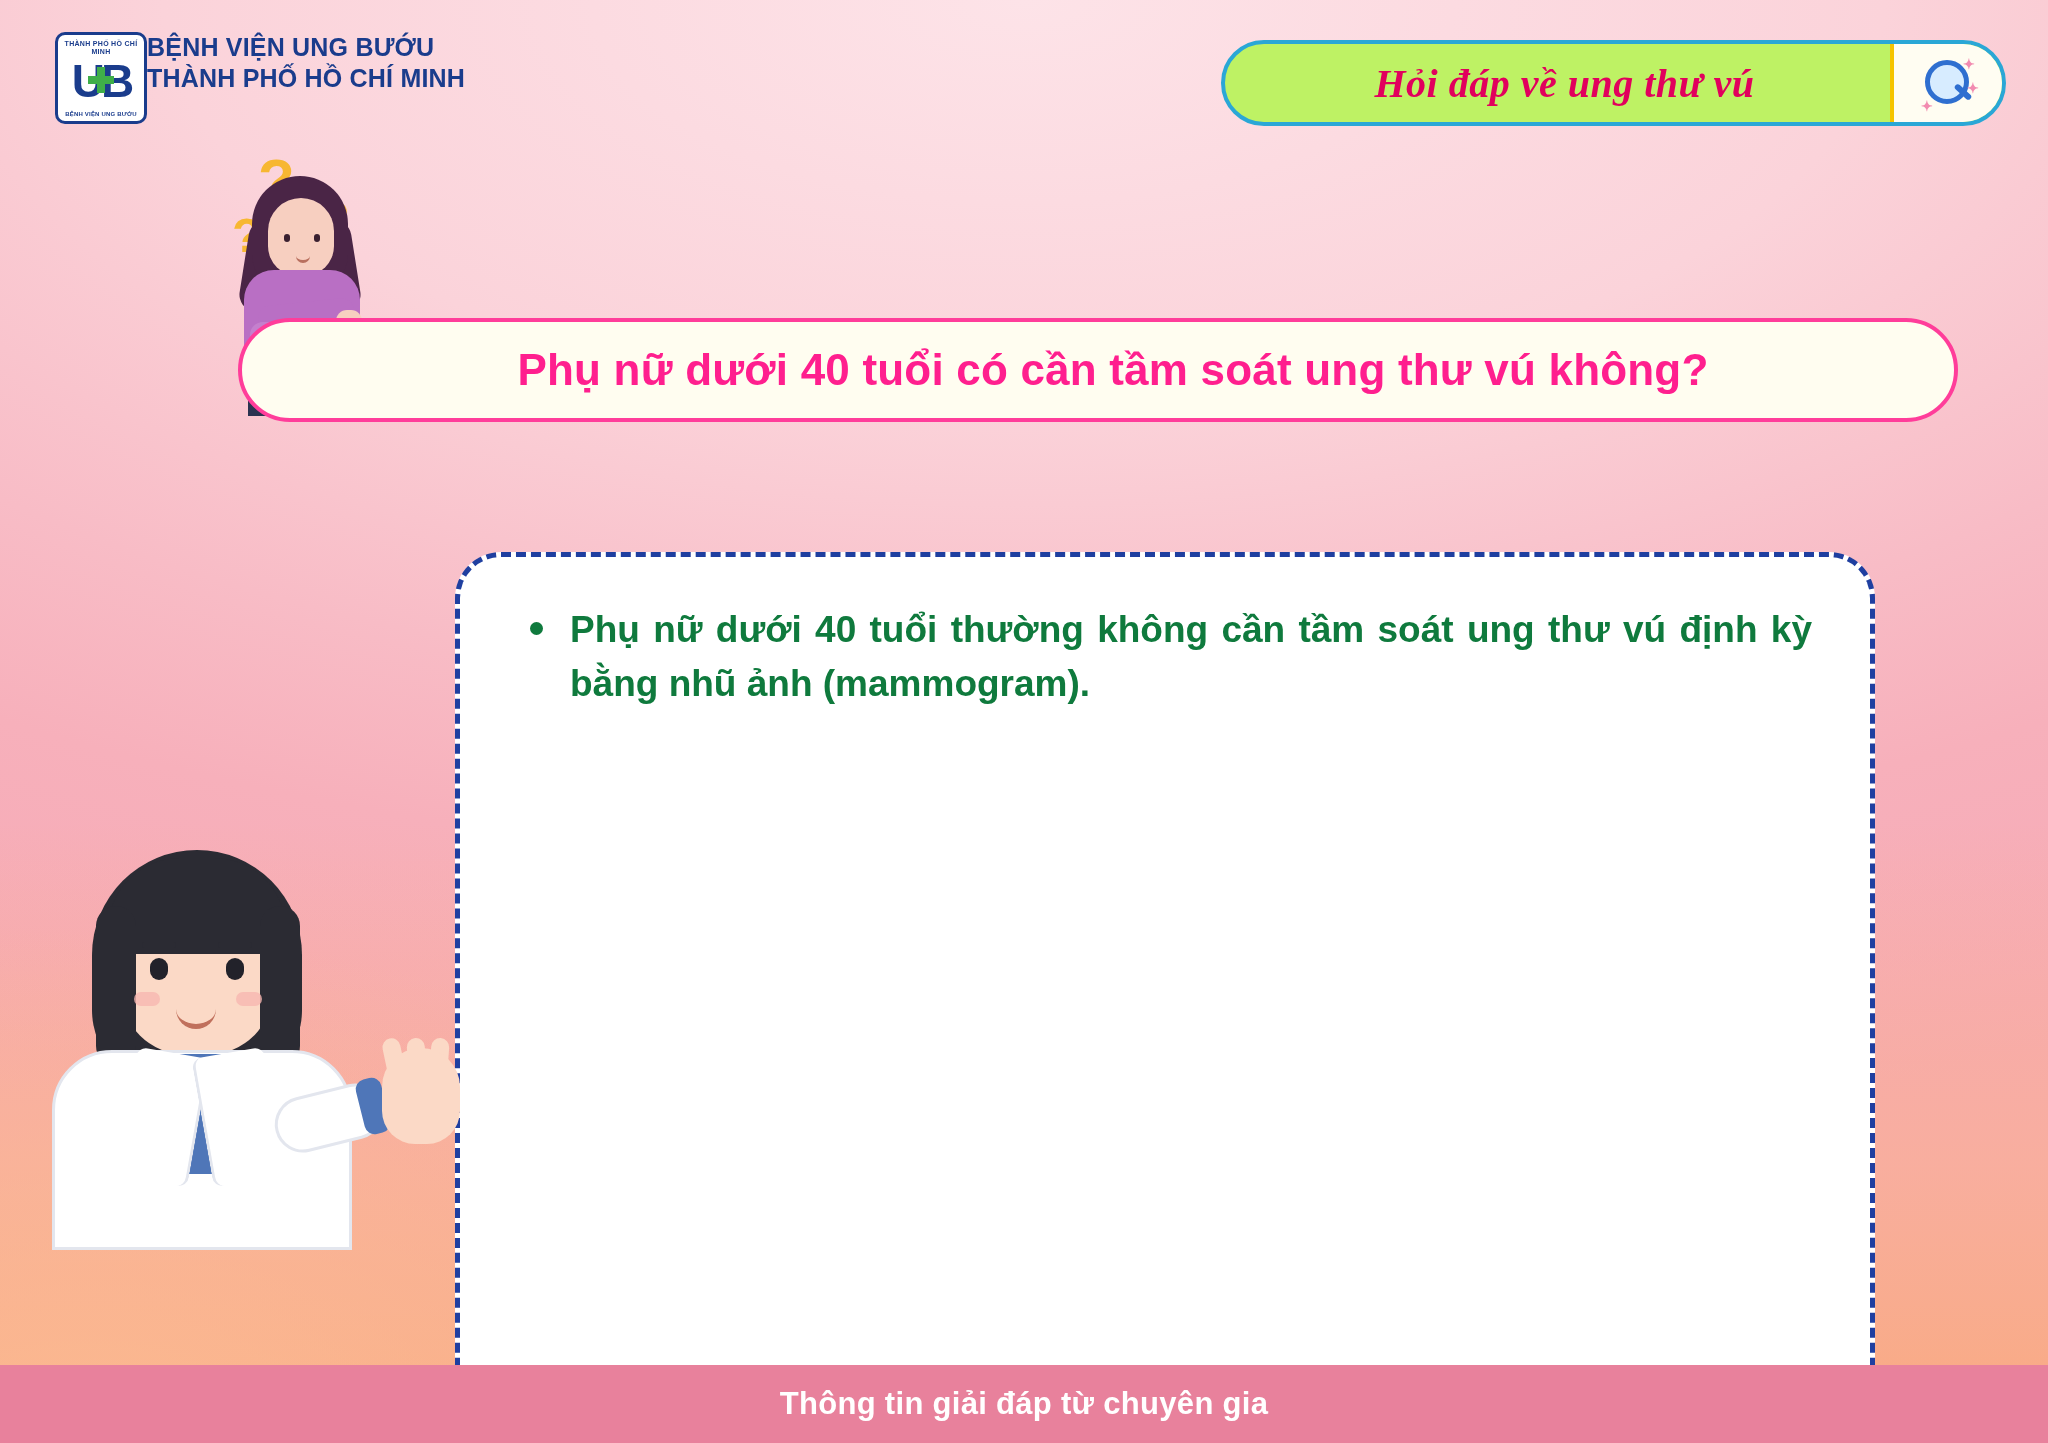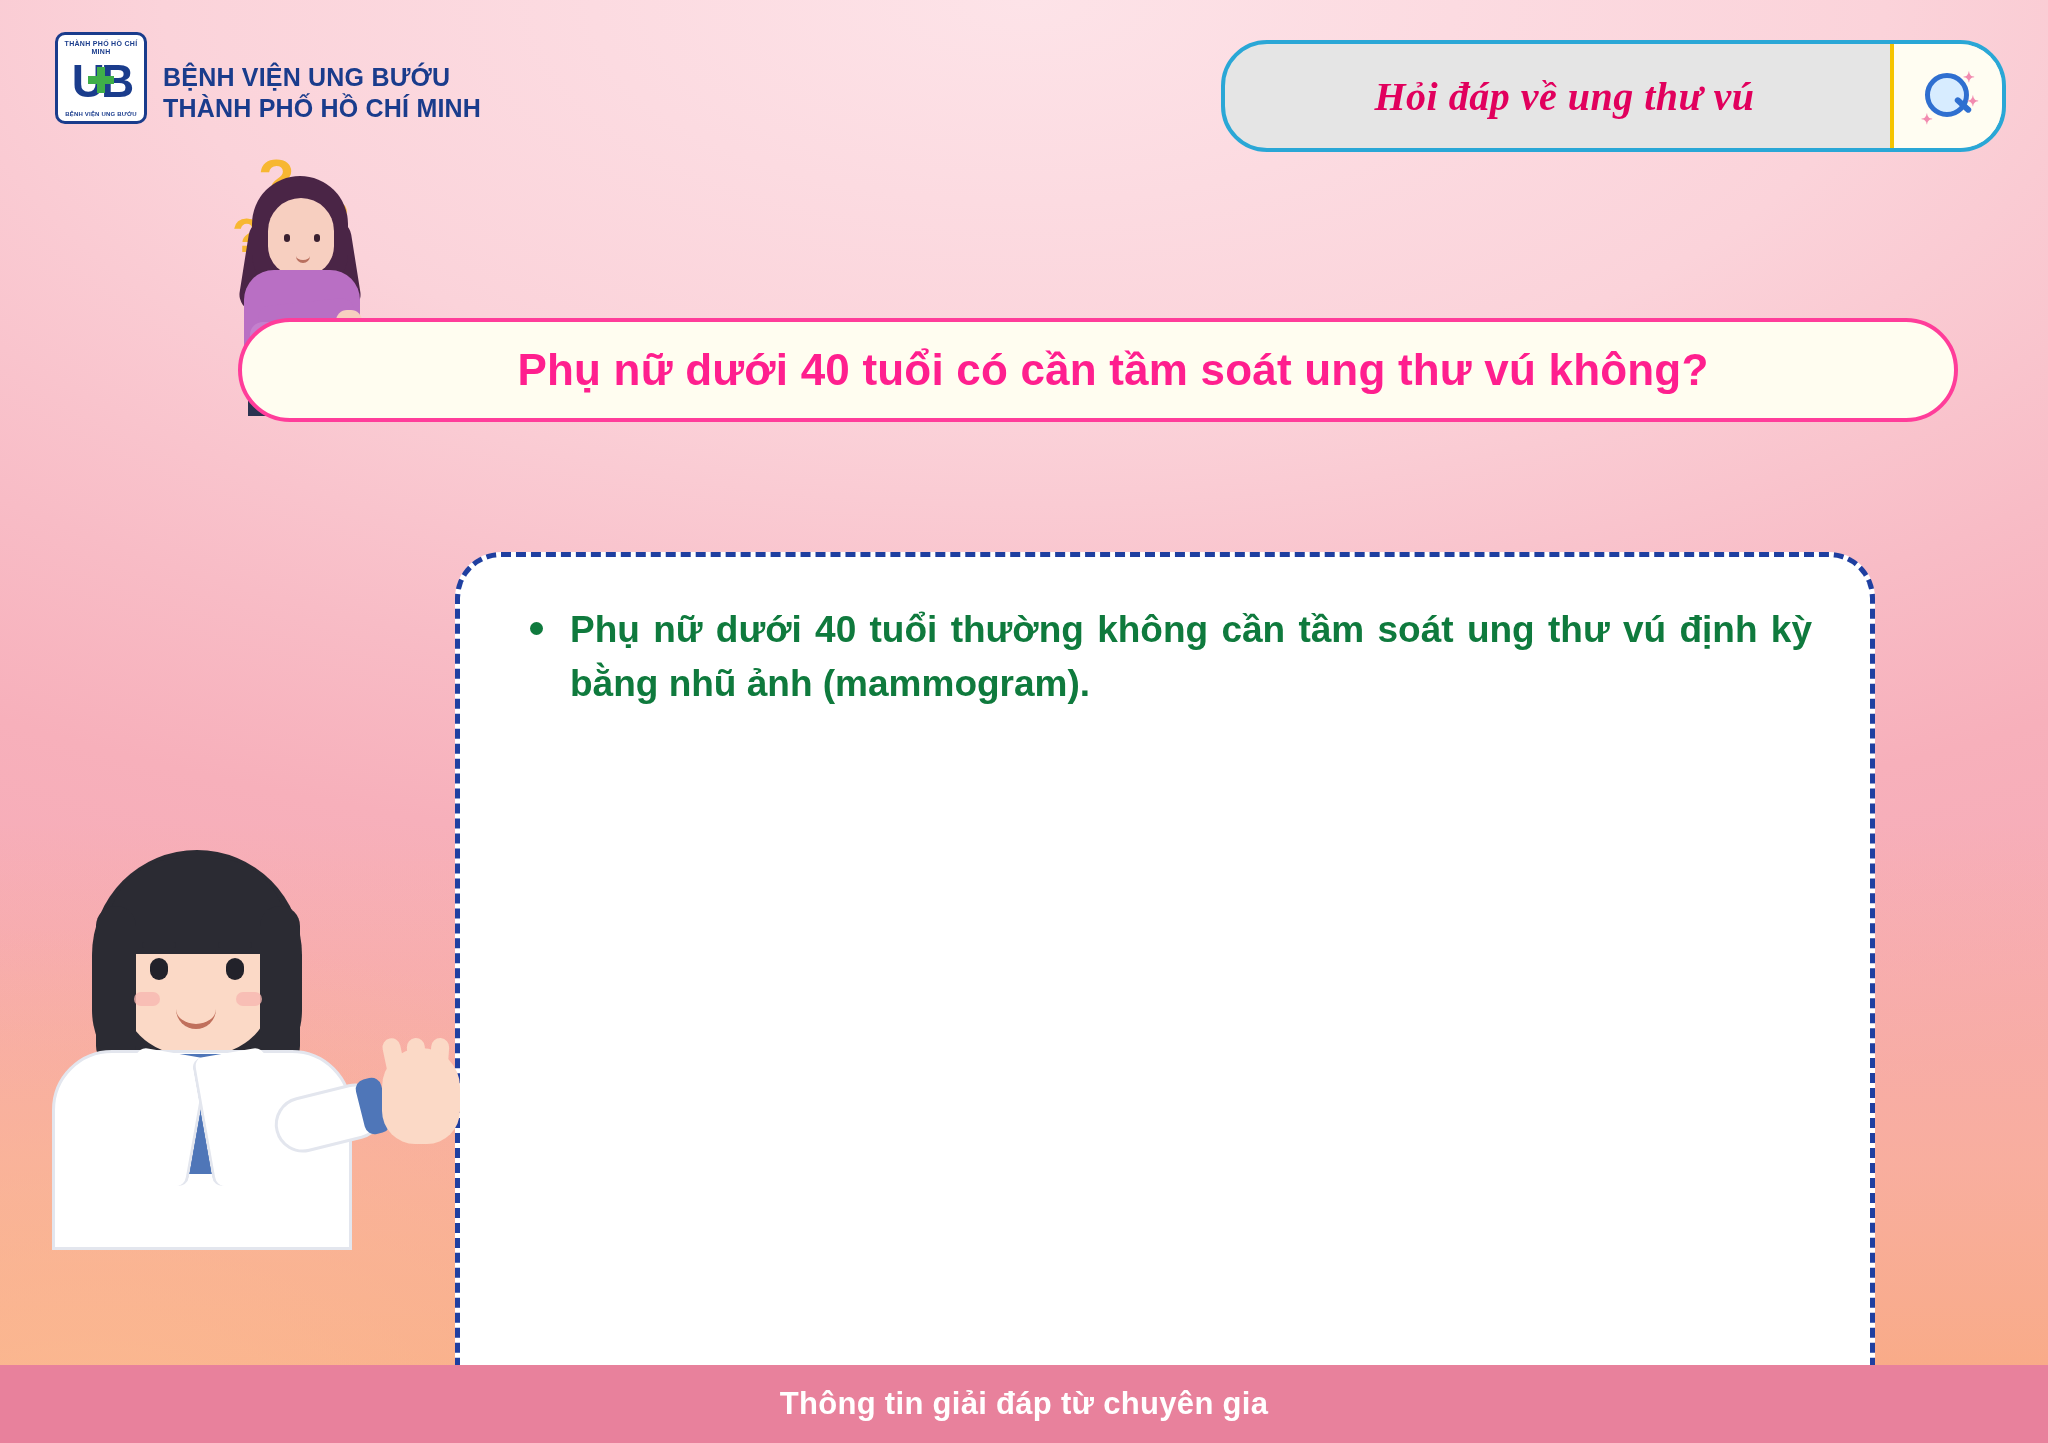--- a/index.html
+++ b/index.html
@@ -18,21 +18,21 @@
     pointer-events:none;
   }
   .bg-warm2{
     position:absolute;left:0;bottom:0;width:900px;height:520px;
     background:radial-gradient(ellipse at 10% 100%, rgba(251,186,146,0.9) 0%, rgba(251,186,146,0) 70%);
     pointer-events:none;
   }
 
   
   .header{position:absolute;top:0;left:0;right:0;height:150px;}
-  .logo-wrap{position:absolute;left:55px;top:32px;display:flex;align-items:flex-end;gap:16px;}
+  .logo-wrap{position:absolute;left:55px;top:32px;display:flex;align-items:flex-start;}
   .logo-mark{
     width:92px;height:92px;border:3px solid #1a3c8c;border-radius:10px;
     background:#fff;position:relative;display:flex;align-items:center;justify-content:center;
     box-sizing:border-box;
   }
   .logo-mark .topline{
     position:absolute;top:5px;left:0;right:0;text-align:center;
     font-size:7px;font-weight:700;color:#1a3c8c;letter-spacing:.3px;line-height:1.15;
   }
   .logo-mark .botline{
@@ -50,22 +50,22 @@
   .logo-mark .cross:before,.logo-mark .cross:after{
     content:"";position:absolute;background:#3fae49;
   }
   .logo-mark .cross:before{left:9px;top:0;width:8px;height:26px;}
   .logo-mark .cross:after{left:0;top:9px;width:26px;height:8px;}
   .logo-text{line-height:1.25;}
   .logo-text .l1{font-size:25px;font-weight:700;color:#1a3c8c;letter-spacing:.2px;}
   .logo-text .l2{font-size:25px;font-weight:700;color:#1a3c8c;letter-spacing:.2px;}
 
   .topic-pill{
-    position:absolute;right:42px;top:40px;height:112px;width:785px;
-    background:#e5e5e5;border:4px solid #2aa7d6;border-radius:46px;
+    position:absolute;right:42px;top:40px;height:86px;width:785px;
+    background:#bef264;border:4px solid #2aa7d6;border-radius:46px;
     box-sizing:border-box;display:flex;align-items:center;overflow:hidden;
   }
   .topic-pill .label{
     flex:1;text-align:center;font-family:"Liberation Serif", serif;
     font-style:italic;font-weight:700;font-size:40px;color:#e1005d;letter-spacing:.5px;
     padding-left:14px;
   }
   .topic-pill .icon-box{
     width:108px;height:100%;border-left:4px solid #f5c400;background:#fffdf2;
     display:flex;align-items:center;justify-content:center;position:relative;

